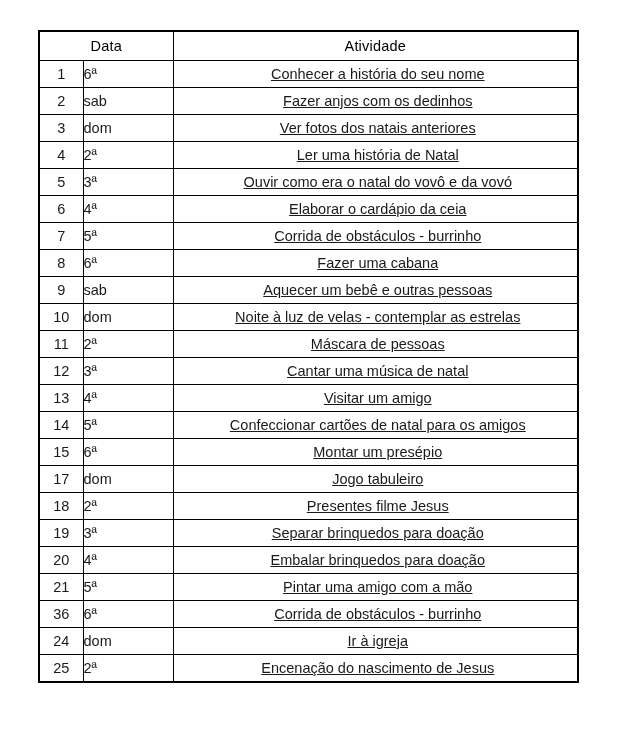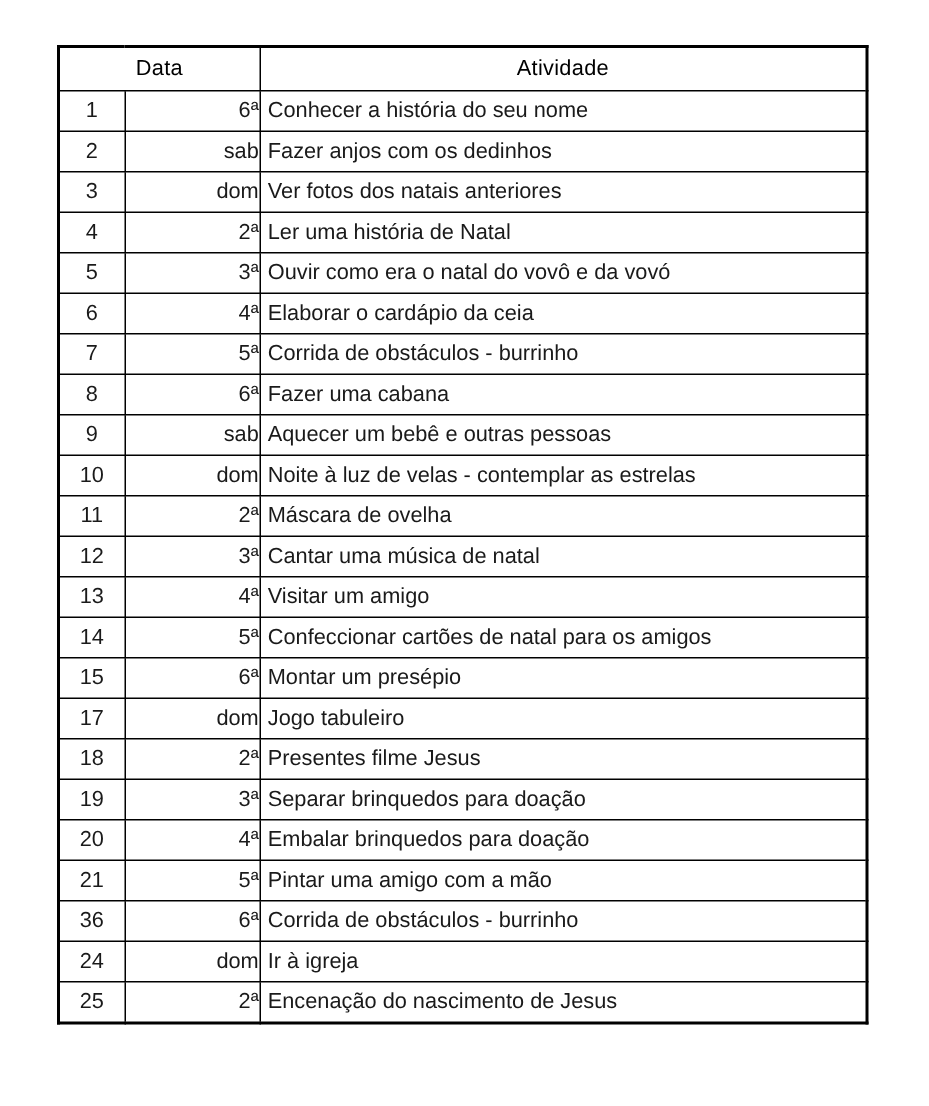--- a/index.html
+++ b/index.html
@@ -70,28 +70,29 @@
     height: 26px;
     font-size: 14.5px;
     line-height: 26px;
     color: #1a1a1a;
   }
   tbody td.cell-num {
     text-align: center;
     border-left: 0;
   }
   tbody td.cell-weekday {
-    text-align: right;
+    text-align: left;
   }
   tbody td.cell-activity {
-    text-align: left;
+    text-align: center;
     padding-left: 5px;
     border-right: 0;
     white-space: nowrap;
     overflow: hidden;
+    text-decoration: underline;
   }
 
   tbody tr:last-child td { border-bottom: 0; }
 </style>
 </head>
 <body>
 
 <div id="activity-table-wrap">
   <table class="activity-table">
     <colgroup>
@@ -153,21 +154,21 @@
           <td class="cell-activity">Aquecer um bebê e outras pessoas</td>
         </tr>
         <tr>
           <td class="cell-num">10</td>
           <td class="cell-weekday">dom</td>
           <td class="cell-activity">Noite à luz de velas - contemplar as estrelas</td>
         </tr>
         <tr>
           <td class="cell-num">11</td>
           <td class="cell-weekday">2ª</td>
-          <td class="cell-activity">Máscara de ovelha</td>
+          <td class="cell-activity">Máscara de pessoas</td>
         </tr>
         <tr>
           <td class="cell-num">12</td>
           <td class="cell-weekday">3ª</td>
           <td class="cell-activity">Cantar uma música de natal</td>
         </tr>
         <tr>
           <td class="cell-num">13</td>
           <td class="cell-weekday">4ª</td>
           <td class="cell-activity">Visitar um amigo</td>

